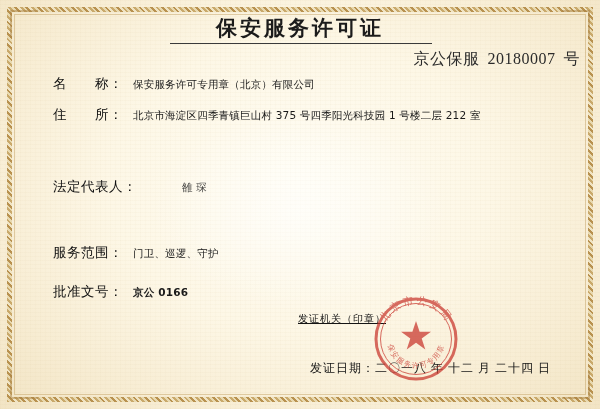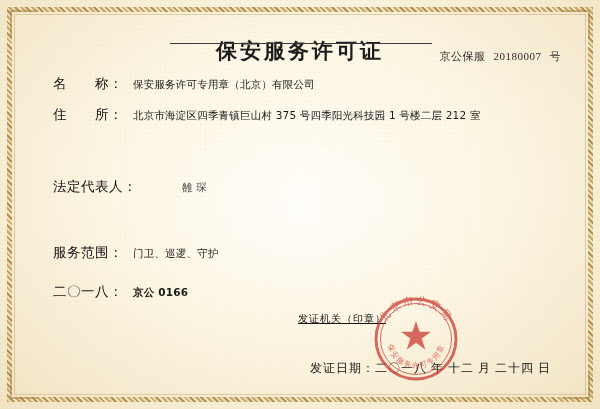--- a/index.html
+++ b/index.html
@@ -81,37 +81,36 @@
     position: absolute;
     top: 14px;
     left: 0;
     width: 100%;
     text-align: center;
     font-size: 21px;
     font-weight: bold;
     letter-spacing: 3px;
     color: #1b1b1b;
     font-family: "DejaVu Serif", "Liberation Serif", serif;
-    margin-top: 23px;
   }
 
   .title-rule {
     position: absolute;
     top: 43px;
     left: 170px;
     width: 262px;
     height: 1px;
     background: #3a3a3a;
   }
 
   .serial {
     position: absolute;
     top: 49px;
-    right: 39px;
-    font-size: 11px;
+    right: 20px;
+    font-size: 16px;
     color: #2b2b2b;
     letter-spacing: 0.5px;
     white-space: nowrap;
   }
   .serial .serial-num {
     margin: 0 8px;
     letter-spacing: 0.5px;
   }
 
   .field {
@@ -240,21 +239,21 @@
       <span class="value legal-value">雒 琛</span>
     </div>
 
     <div class="field f-scope">
       <span class="label">服务范围：</span>
       <span class="value">门卫、巡逻、守护</span>
     </div>
 
 
     <div class="field f-appr">
-      <span class="label">二〇一八：</span>
+      <span class="label">批准文号：</span>
       <span class="value bold">京公 0166</span>
     </div>
 
     <div class="issuer">发证机关（印章）</div>
 
     <div class="issue-date">
       <span>发证日期：</span><span class="date-num">二〇一八 年 十二 月 二十四 日</span>
     </div>
 
     <div class="seal">

